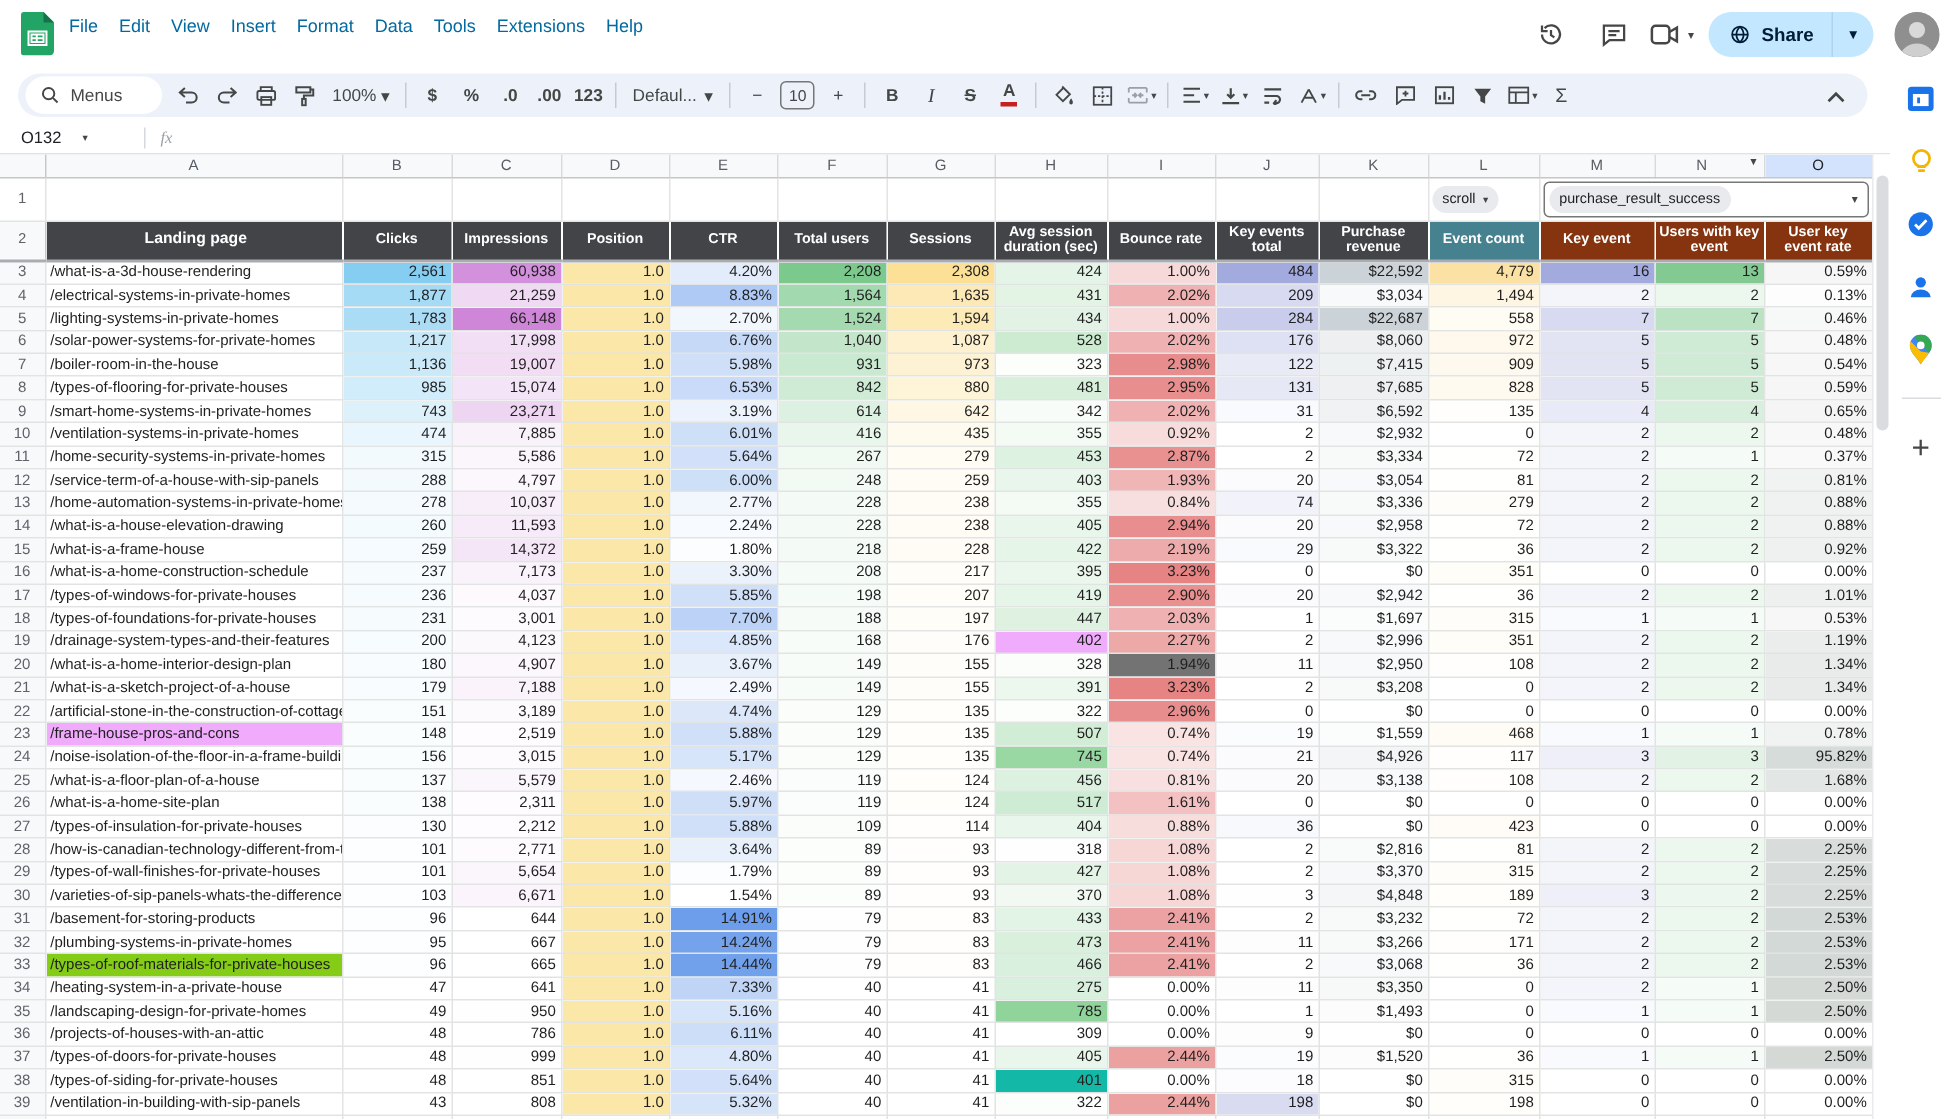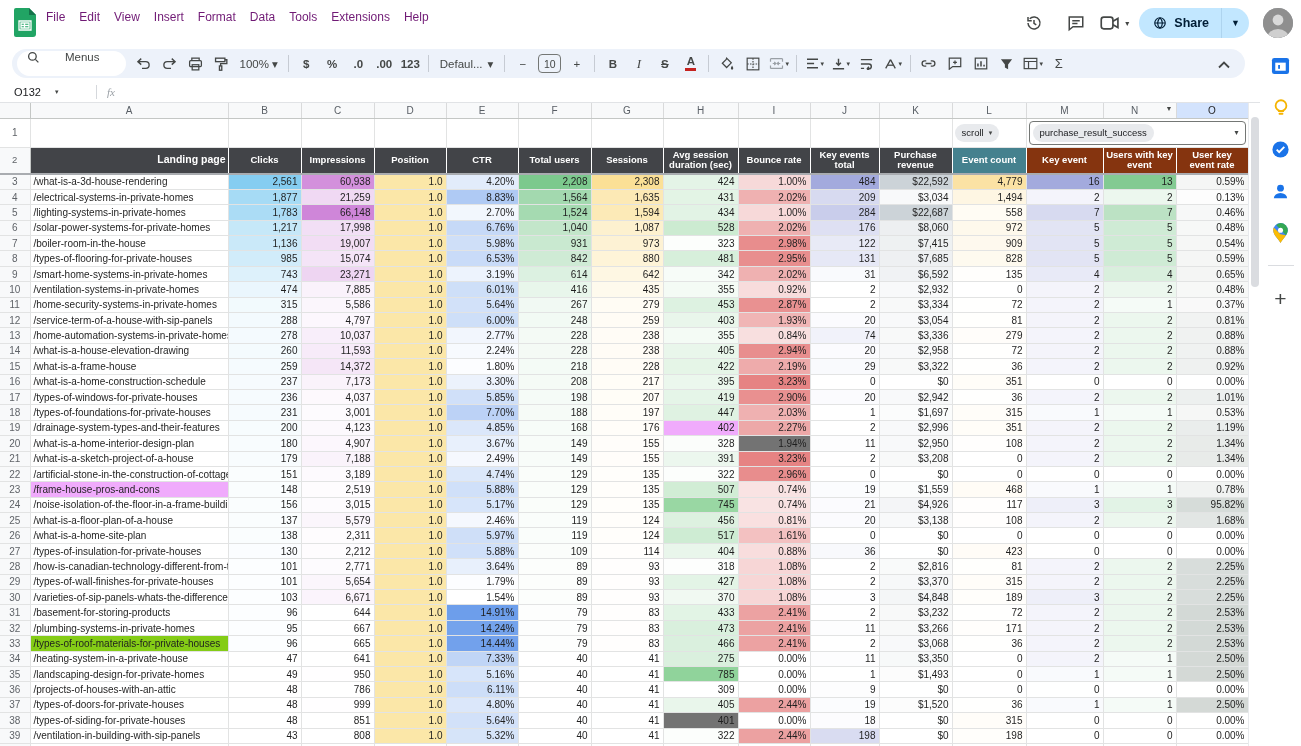--- a/index.html
+++ b/index.html
@@ -8,34 +8,34 @@
   .app { position:relative; width:1301px; height:746px; background:#fff; overflow:hidden; }
 
   
   .topbar { height:45px; display:flex; align-items:flex-start; padding:6px 8px 0 14px; }
   .logo { width:22px; height:29px; margin:2px 10px 0 0; flex:none; }
   .title-block { flex:1; min-width:0; }
   .title-row { display:flex; align-items:center; gap:10px; height:22px; }
   .doc-title { font-size:13.5px; color:#1f1f1f; white-space:nowrap; }
   .t-icon { color:#444746; display:flex; align-items:center; }
   .menubar { display:flex; height:22px; align-items:center; margin-left:-7px; }
-  .menu-item { font-size:12px; color:#701a75; padding:2px 7px; border-radius:9px; cursor:default; }
+  .menu-item { font-size:12px; color:#0369a1; padding:2px 7px; border-radius:9px; cursor:default; }
   .topbar-right { display:flex; align-items:center; gap:6px; padding-top:2px; }
   .tb-circle { width:36px; height:30px; display:flex; align-items:center; justify-content:center; color:#444746; }
   .cam-wrap { display:flex; align-items:center; color:#444746; }
   .share-pill { display:flex; align-items:center; height:30px; background:#c2e7ff; border-radius:15px; color:#001d35; overflow:hidden; margin:0 4px; }
   .share-main { display:flex; align-items:center; gap:7px; padding:0 12px 0 14px; font-size:12.5px; font-weight:bold; }
   .share-sep { width:1px; height:30px; background:#aed4ef; }
   .share-arrow { padding:0 9px; font-size:9px; }
   .avatar { width:30px; height:30px; border-radius:50%; background:#9aa0a6; overflow:hidden; flex:none; margin-left:4px; }
 
   
   .toolbar-row { height:37px; display:flex; align-items:center; padding:0 56px 0 12px; }
   .toolbar { flex:1; height:29px; background:#edf2fa; border-radius:15px; display:flex; align-items:center; padding:0 5px; gap:1px; }
-  .menus-pill { display:flex; align-items:flex-start; gap:25px; background:#fff; border-radius:13px; height:25px; padding:0 26px 0 10px; margin-right:4px; color:#444746; }
+  .menus-pill { display:flex; align-items:center; gap:7px; background:#fff; border-radius:13px; height:25px; padding:0 26px 0 10px; margin-right:4px; color:#444746; }
   .menus-pill span { font-size:11.5px; color:#444746; }
   .tb { min-width:25px; height:25px; border-radius:4px; display:flex; align-items:center; justify-content:center; color:#444746; font-size:11.5px; }
   .tb.txt { font-weight:bold; }
   .tb .dd { font-size:7px; margin-left:2px; color:#444746; }
   .sep { width:1px; height:17px; background:#c6cbd3; margin:0 4px; flex:none; }
   .zoom-box { display:flex; align-items:center; gap:3px; padding:0 5px; font-size:11.5px; color:#444746; }
   .font-box { display:flex; align-items:center; gap:5px; padding:0 6px; font-size:11.5px; color:#444746; min-width:62px; }
   .size-box { width:23px; height:19px; border:1px solid #747775; border-radius:4px; display:flex; align-items:center; justify-content:center; font-size:10.5px; color:#444746; margin:0 2px; }
   .strike { text-decoration:line-through; font-weight:bold; }
   .a-color { display:flex; flex-direction:column; align-items:center; line-height:1; font-weight:bold; }
@@ -58,21 +58,21 @@
   tr.letters td { background:#f8f9fa; color:#575d64; text-align:center; font-size:10px; border-bottom:1px solid #c4c7c5; border-right:1px solid #d9dadb; height:15px; padding:0; }
   tr.letters td.corner { background:#f8f9fa; border-right:1px solid #c4c7c5; }
   tr.letters td.selcol { background:#d3e3fd; color:#1f1f1f; }
   tr.letters .flt { font-size:7px; color:#444746; float:right; margin-right:3px; }
   tr.r1 td { background:#fff; height:29px; }
   .chip { display:inline-flex; align-items:center; gap:5px; background:#e8eaed; border-radius:9px; height:18px; padding:0 7px; font-size:9.5px; color:#202124; max-width:100%; }
   .chip .dd { font-size:7px; color:#444746; }
   .dv-box { display:flex; align-items:center; justify-content:space-between; border:1px solid #747775; border-radius:4px; height:24px; padding:0 6px 0 3px; margin:0 1px; }
   tr.hdr td { color:#fff; font-weight:bold; font-size:9.5px; line-height:1.12; text-align:center; white-space:normal; padding:1px 2px; border-right:1px solid rgba(255,255,255,0.22); border-bottom:2px solid #a9acb0; height:27px; }
   tr.hdr td.gut { background:#f8f9fa; color:#5f6368; font-weight:normal; border-right:1px solid #c4c7c5; }
-  tr.hdr td.lp-h { text-align:right; font-size:10.5px; padding-left:5px; }
+  tr.hdr td.lp-h { text-align:center; font-size:10.5px; padding-left:5px; }
   td.num { text-align:right; }
   td.lp { text-align:left; color:#1f1f1f; padding-left:5px; }
 
   
   .vscroll { width:12px; height:643px; border-left:1px solid #e8eaed; flex:none; position:relative; background:#fff; }
   .vthumb { position:absolute; left:2px; top:14px; width:8px; height:170px; border-radius:4px; background:#dadce0; }
   .side-rail { position:absolute; top:45px; right:0; width:41px; bottom:0; background:#fff; display:flex; flex-direction:column; align-items:center; padding-top:10px; gap:22px; }
   .rail-icon { width:20px; height:20px; display:flex; align-items:center; justify-content:center; }
   .rail-div { width:26px; height:1px; background:#dadce0; }
   .rail-plus { font-size:21px; color:#444746; line-height:1; }
@@ -1018,21 +1018,21 @@
             </tr>
             <tr class="data">
               <td class="gut">38</td>
               <td class="lp" style="background:#fff">/types-of-siding-for-private-houses</td>
               <td class="num" style="background:rgb(255,255,255)">48</td>
               <td class="num" style="background:rgb(255,255,255)">851</td>
               <td class="num" style="background:rgb(251,231,168)">1.0</td>
               <td class="num" style="background:rgb(210,225,249)">5.64%</td>
               <td class="num" style="background:rgb(255,255,255)">40</td>
               <td class="num" style="background:rgb(255,255,255)">41</td>
-              <td class="num" style="background:#737373">401</td>
+              <td class="num" style="background:#14b8a6">401</td>
               <td class="num" style="background:rgb(255,255,255)">0.00%</td>
               <td class="num" style="background:rgb(252,252,254)">18</td>
               <td class="num" style="background:rgb(255,255,255)">$0</td>
               <td class="num" style="background:rgb(255,253,249)">315</td>
               <td class="num" style="background:rgb(255,255,255)">0</td>
               <td class="num" style="background:rgb(255,255,255)">0</td>
               <td class="num" style="background:rgb(255,255,255)">0.00%</td>
             </tr>
             <tr class="data">
               <td class="gut">39</td>

